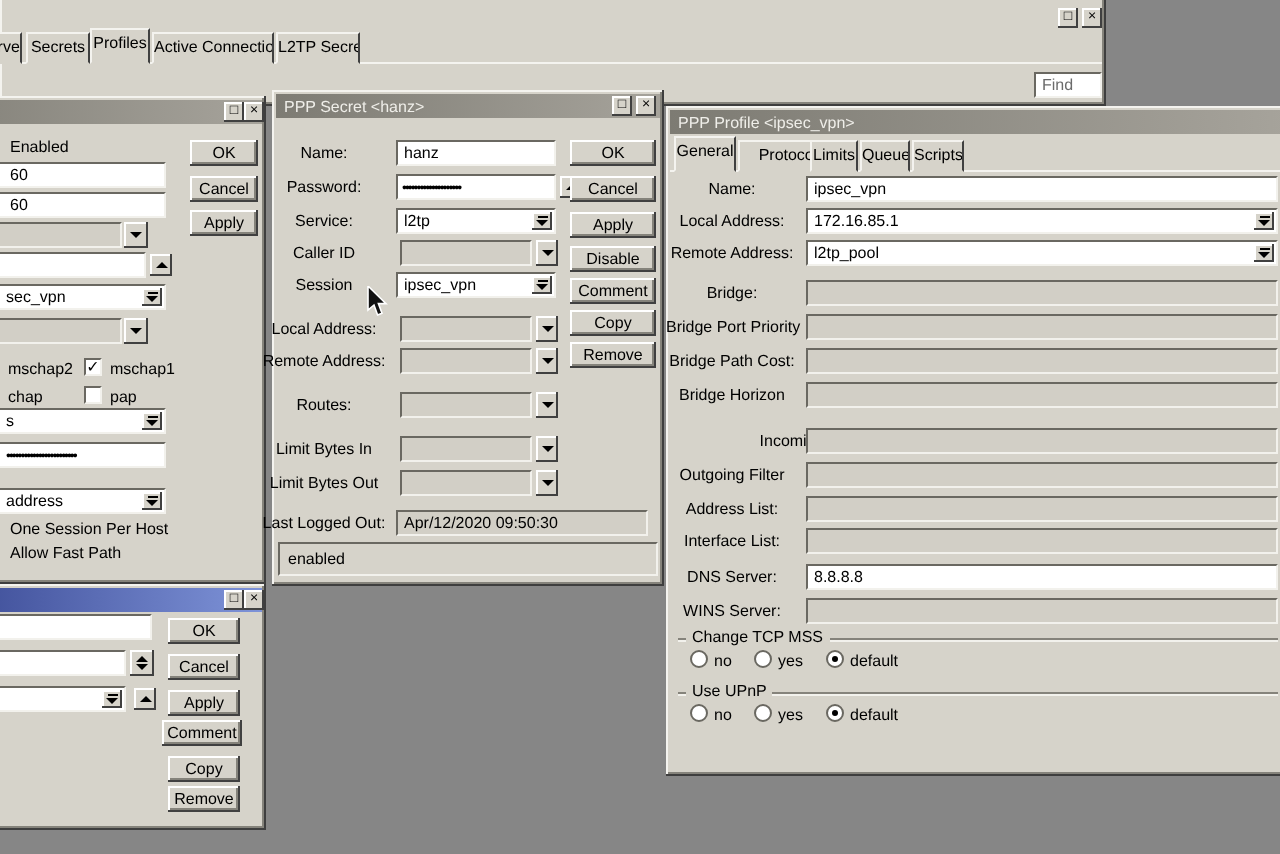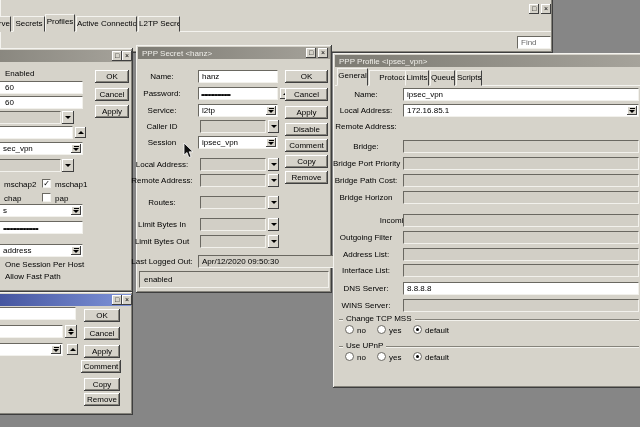--- a/index.html
+++ b/index.html
@@ -216,21 +216,21 @@
         <i class="tri-d"></i>
       </div>
 
     <div class="lbl" style="left:-6px;top:192px;width:64px;">Limit Bytes Out</div>
     <div class="g" style="left:64px;top:190px;width:66px;height:13px;"></div>
     <div class="ab" style="left:132px;top:190px;width:11px;height:13px;">
         <i class="tri-d"></i>
       </div>
 
     <div class="lbl" style="left:-6px;top:212px;width:64px;">Last Logged Out:</div>
-    <div class="g" style="left:62px;top:210px;width:136px;height:13px;">
+    <div class="g" style="left:62px;top:210px;width:126px;height:13px;">
         <span class="val">Apr/12/2020 09:50:30</span>
       </div>
 
     <div class="statusbar" style="left:3px;top:226px;width:190px;height:17px;">enabled</div>
 
     <div class="btn" style="left:149px;top:25px;width:43px;height:13px;">OK</div>
     <div class="btn" style="left:149px;top:43px;width:43px;height:13px;">Cancel</div>
     <div class="btn" style="left:149px;top:61px;width:43px;height:13px;">Apply</div>
     <div class="btn" style="left:149px;top:78px;width:43px;height:13px;">Disable</div>
     <div class="btn" style="left:149px;top:94px;width:43px;height:13px;">Comment</div>
@@ -258,20 +258,27 @@
     <div class="lbl" style="left:0;top:53px;width:66px;">Local Address:</div>
     <div class="f" style="left:70px;top:51px;width:236px;height:13px;">
       <span class="val">172.16.85.1</span>
       <span class="tg">
           <i class="bar"></i>
           <i class="tri-d"></i>
         </span>
     </div>
 
     <div class="lbl" style="left:0;top:69px;width:66px;">Remote Address:</div>
+    <div class="f" style="left:70px;top:67px;width:236px;height:13px;">
+      <span class="val">l2tp_pool</span>
+      <span class="tg">
+          <i class="bar"></i>
+          <i class="tri-d"></i>
+        </span>
+    </div>
 
     <div class="lbl" style="left:0;top:89px;width:66px;">Bridge:</div>
     <div class="g" style="left:70px;top:87px;width:236px;height:13px;"></div>
 
     <div class="lbl" style="left:0;top:106px;width:66px;">Bridge Port Priority</div>
     <div class="g" style="left:70px;top:104px;width:236px;height:13px;"></div>
 
     <div class="lbl" style="left:0;top:123px;width:66px;">Bridge Path Cost:</div>
     <div class="g" style="left:70px;top:121px;width:236px;height:13px;"></div>
 

